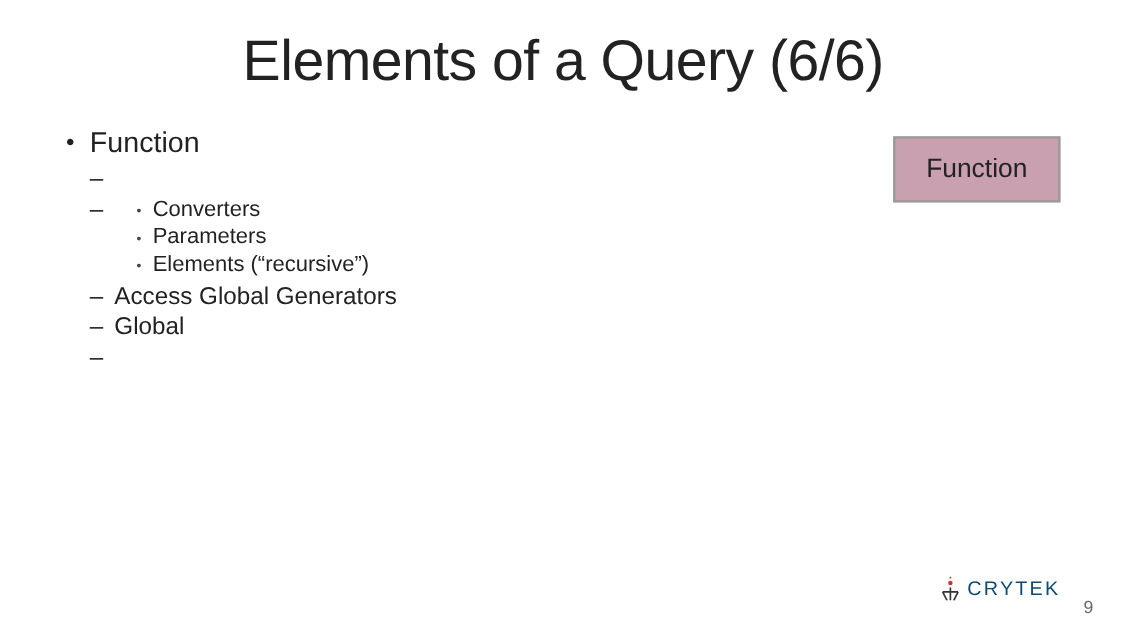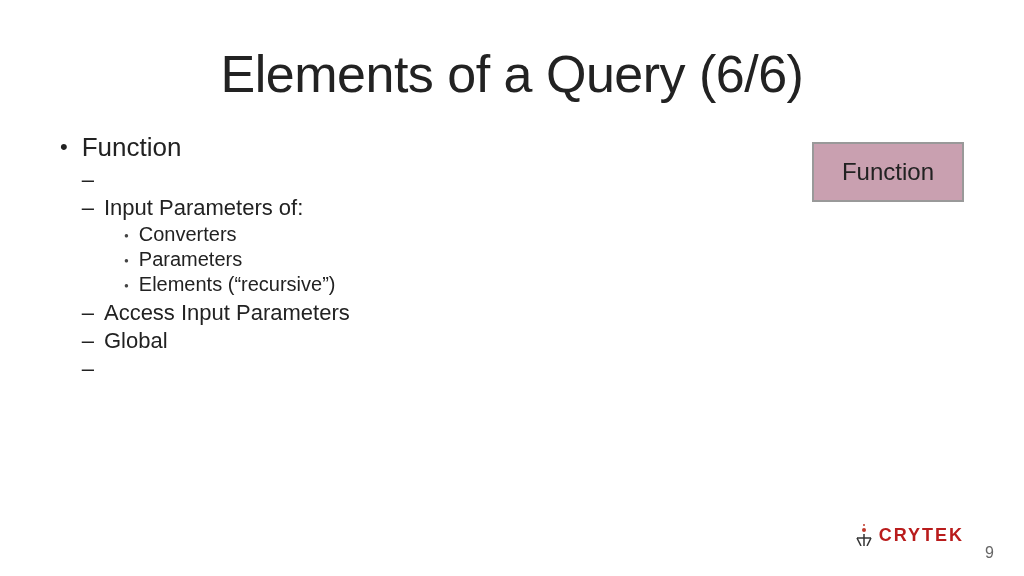--- a/index.html
+++ b/index.html
@@ -15,21 +15,21 @@
       font-family: 'Segoe UI', Arial, sans-serif;
       overflow: hidden;
       position: relative;
     }
 
     .slide {
       width: 1024px;
       height: 576px;
       background: #ffffff;
       position: relative;
-      padding: 44px 60px 40px 60px;
+      padding: 26px 60px 40px 60px;
     }
 
     .title {
       text-align: center;
       font-size: 52px;
       font-weight: 300;
       color: #222222;
       margin-bottom: 28px;
       letter-spacing: -0.5px;
     }
@@ -137,22 +137,22 @@
       position: absolute;
       bottom: 30px;
       right: 60px;
       display: flex;
       align-items: center;
       gap: 2px;
     }
 
     .crytek-logo-text {
       font-size: 18px;
-      font-weight: 700;
-      color: #b91c1c;
+      font-weight: 400;
+      color: #0c4a6e;
       letter-spacing: 2px;
       font-family: Arial, sans-serif;
       text-align: center;
     }
 
     .crytek-icon {
       width: 22px;
       height: 22px;
       margin-right: 2px;
     }
@@ -171,40 +171,39 @@
         <span class="bullet-dot">•</span>
         <div>
           <span class="main-bullet-text">Function</span>
           <ul class="sub-list">
             <li>
               <span class="dash">–</span>
             </li>
             <li>
               <span class="dash">–</span>
               <div>
-                <span>Input Parameters of:</span>
                 <ul class="sub-sub-list">
                   <li>
                     <span class="sub-bullet-dot">●</span>
                     <span>Converters</span>
                   </li>
                   <li>
                     <span class="sub-bullet-dot">●</span>
                     <span>Parameters</span>
                   </li>
                   <li>
                     <span class="sub-bullet-dot">●</span>
                     <span>Elements (“recursive”)</span>
                   </li>
                 </ul>
               </div>
             </li>
             <li>
               <span class="dash">–</span>
-              <span>Access Input Parameters</span>
+              <span>Access Global Generators</span>
             </li>
             <li>
               <span class="dash">–</span>
               <span>Global</span>
             </li>
             <li>
               <span class="dash">–</span>
             </li>
           </ul>
         </div>

